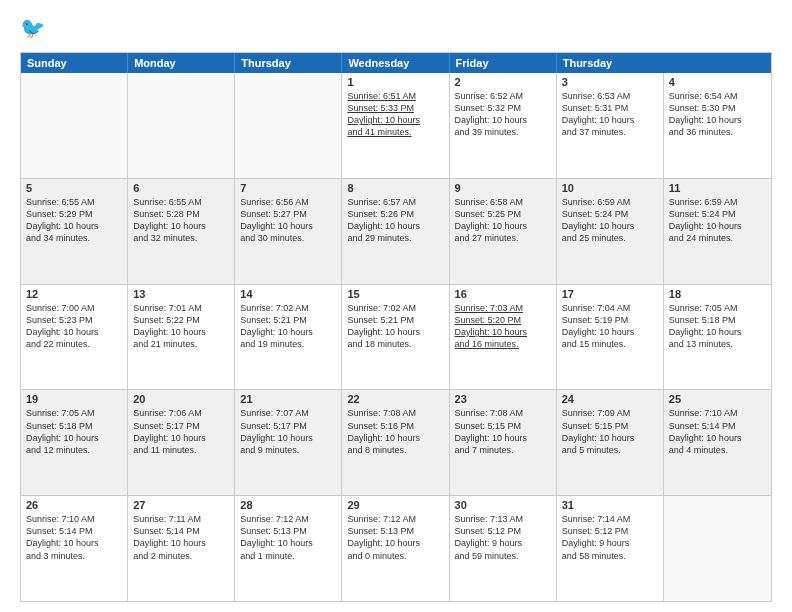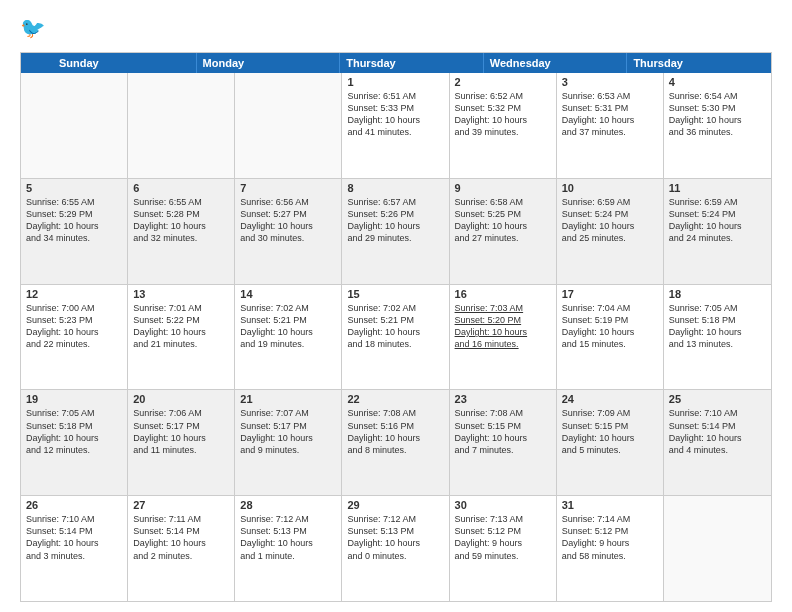--- a/index.html
+++ b/index.html
@@ -52,23 +52,22 @@
       color: #555;
     }
     .calendar {
       flex: 1;
       display: flex;
       flex-direction: column;
       border: 1px solid #ccc;
     }
     .cal-header {
       display: grid;
-      grid-template-columns: repeat(5, 1fr);
+      grid-template-columns: repeat(7, 1fr);
       background: #1a6ab5;
-      padding-left: 32px;
     }
     .cal-header-cell {
       color: #fff;
       font-size: 11px;
       font-weight: bold;
       padding: 4px 6px;
       border-right: 1px solid #3a8ad5;
       text-align: left;
     }
     .cal-header-cell:last-child { border-right: none; }
@@ -127,30 +126,31 @@
       <div class="subtitle"></div>
     </div>
   </div>
 
   <div class="calendar">
     <div class="cal-header">
       <div class="cal-header-cell">Sunday</div>
       <div class="cal-header-cell">Monday</div>
       <div class="cal-header-cell">Thursday</div>
       <div class="cal-header-cell">Wednesday</div>
+      <div class="cal-header-cell">Friday</div>
       <div class="cal-header-cell">Thursday</div>
     </div>
     <div class="cal-body" id="cal-body">
     <div class="cal-row">
           <div class="cal-cell empty"></div>
           <div class="cal-cell empty"></div>
           <div class="cal-cell empty"></div>
           <div class="cal-cell">
             <div class="day-num">1</div>
-            <div class="day-info" style="white-space: pre-line;">Sunrise: 6:51 AM
+            <div class="day-info" style="white-space: pre-line; text-decoration: underline;">Sunrise: 6:51 AM
 Sunset: 5:33 PM
 Daylight: 10 hours
 and 41 minutes.</div>
           </div>
           <div class="cal-cell">
             <div class="day-num">2</div>
             <div class="day-info" style="white-space: pre-line;">Sunrise: 6:52 AM
 Sunset: 5:32 PM
 Daylight: 10 hours
 and 39 minutes.</div>

